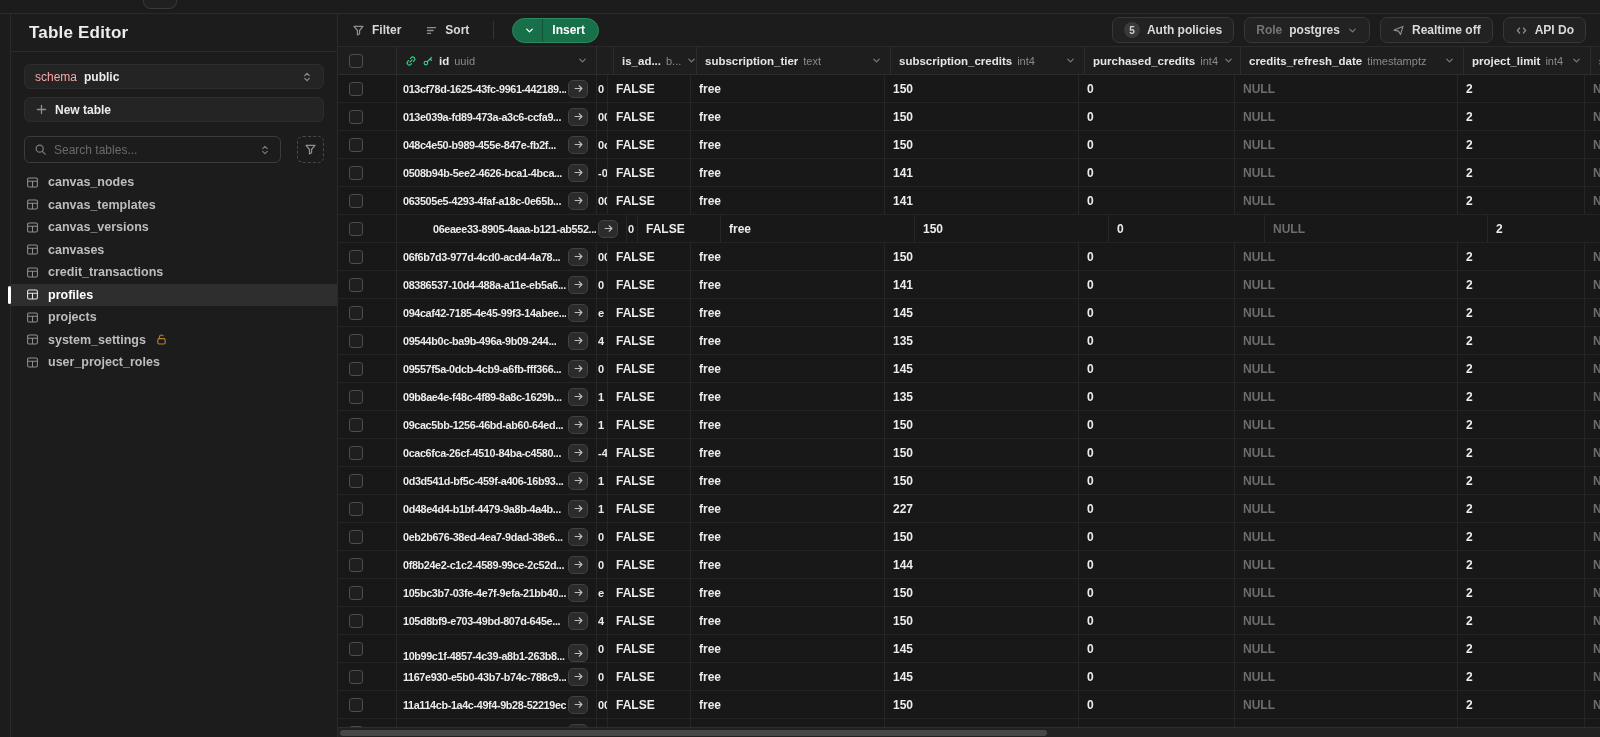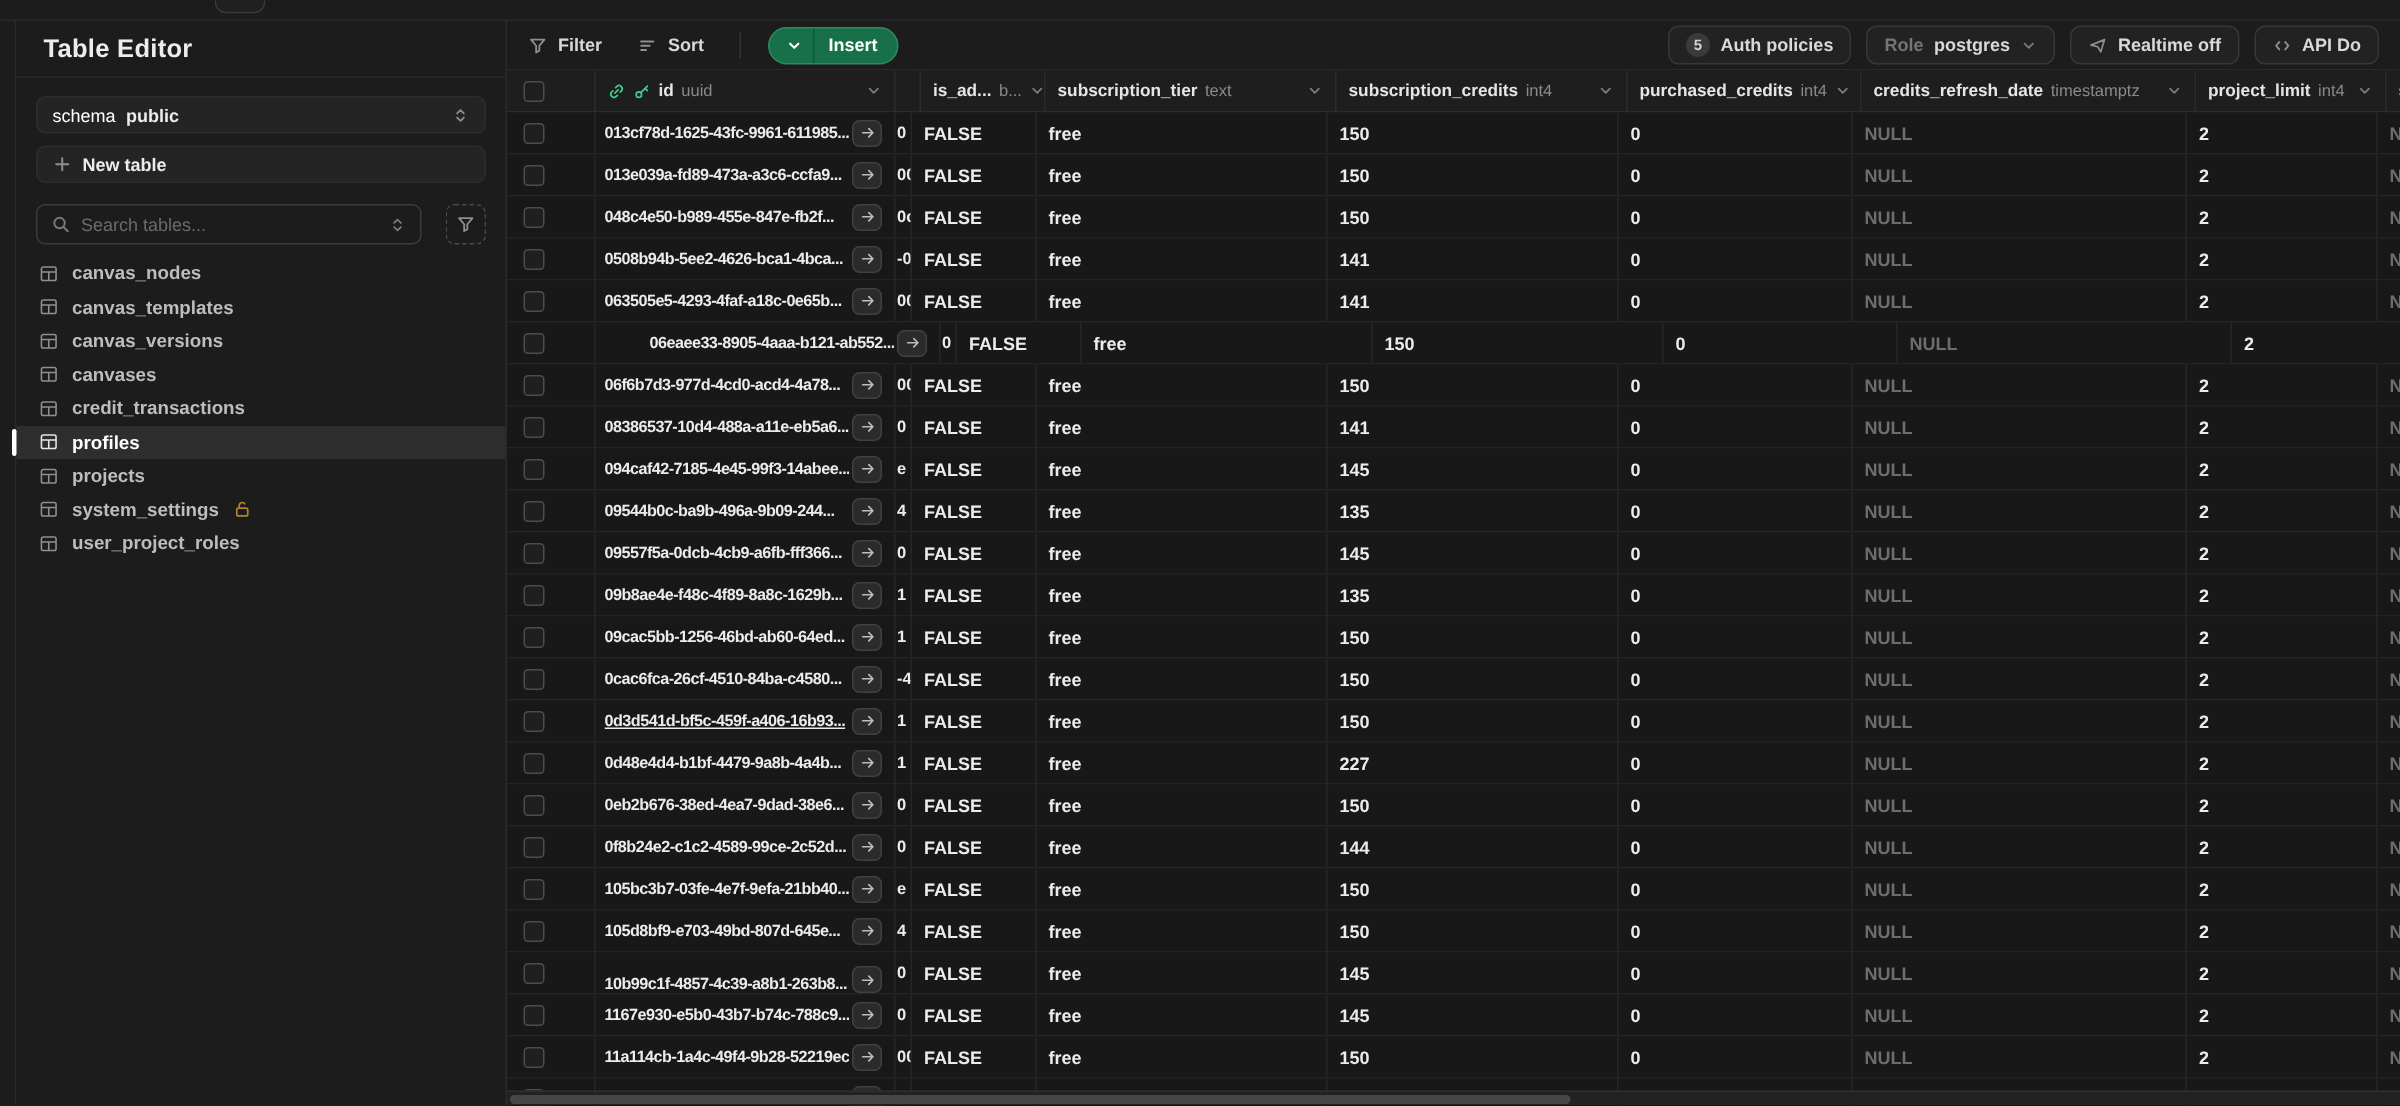--- a/index.html
+++ b/index.html
@@ -13,21 +13,21 @@
   .leftrail { position:absolute; left:0; top:14px; width:11px; height:723px; background:#1c1c1c; border-right:1px solid #2a2a2a; }
 
   
   .sidebar { position:absolute; left:11px; top:14px; width:327px; height:723px; background:#1c1c1c; border-right:1px solid #2a2a2a; }
   .sb-header { height:38px; display:flex; align-items:center; padding-left:18px; border-bottom:1px solid #2a2a2a; }
   .sb-title { font-size:17px; font-weight:700; color:#ededed; letter-spacing:.2px; }
   .sb-controls { padding:12px 13px 0 13px; }
   .ctl-pill { height:25px; background:#242424; border:1px solid #2d2d2d; border-radius:6px;
     display:flex; align-items:center; padding:0 10px; gap:7px; font-size:12px; }
   .ctl-pill + .ctl-pill { margin-top:8px; }
-  .muted { color:#ffffff; font-weight:400; }
+  .muted { color:#fca5a5; font-weight:400; }
   .strong { color:#ececec; font-weight:700; }
   .mla { margin-left:auto; }
   .search-row { margin-top:14px; display:flex; gap:16px; }
   .search-box { flex:1; height:27px; border:1px solid #3c3c3c; border-radius:6px; background:#1c1c1c;
     display:flex; align-items:center; padding:0 9px; gap:7px; }
   .search-box input { flex:1; background:transparent; border:none; outline:none; color:#cfcfcf;
     font-size:12px; font-family:"Liberation Sans",sans-serif; }
   .search-box input::placeholder { color:#6b6b6b; }
   .filter-sq { width:27px; height:27px; border:1px dashed #4a4a4a; border-radius:6px;
     display:grid; place-items:center; background:transparent; }
@@ -374,21 +374,21 @@
         <div class="hcell" style="width: 80px;">
           <span class="hname">su</span>
         </div>
       </div>
     <div class="gbody">
         <div class="grow">
           <div class="gcell cbcell" style="width: 59px;">
             <span class="cb"></span>
           </div>
           <div class="gcell" style="width: 200px; padding-left: 6px;">
-            <span class="uuid">013cf78d-1625-43fc-9961-611985...</span>
+            <span class="uuid">013cf78d-1625-43fc-9961-442189...</span>
             <span class="rowbtn">
               <span class="icon ">
                 <svg width="11" height="11" viewBox="0 0 16 16" fill="none" stroke="currentColor" stroke-width="1.6" stroke-linecap="round" stroke-linejoin="round">
                   <path d="M3 8h10M9 4l4 4-4 4"></path>
                 </svg>
               </span>
             </span>
           </div>
           <div class="gcell clipcell" style="width: 11px;">0</div>
           <div class="gcell" style="width: 83px;">FALSE</div>
@@ -695,21 +695,21 @@
           <div class="gcell" style="width: 194px;">150</div>
           <div class="gcell" style="width: 156px;">0</div>
           <div class="gcell null" style="width: 223px;">NULL</div>
           <div class="gcell" style="width: 127px;">2</div>
           <div class="gcell null" style="width: 80px;">NULL</div>
         </div>
         <div class="grow">
           <div class="gcell cbcell" style="width: 59px;">
             <span class="cb"></span>
           </div>
-          <div class="gcell" style="width: 200px; padding-left: 6px; text-decoration: underline;">
+          <div class="gcell" style="width: 200px; padding-left: 6px;">
             <span class="uuid">0d3d541d-bf5c-459f-a406-16b93...</span>
             <span class="rowbtn">
               <span class="icon ">
                 <svg width="11" height="11" viewBox="0 0 16 16" fill="none" stroke="currentColor" stroke-width="1.6" stroke-linecap="round" stroke-linejoin="round">
                   <path d="M3 8h10M9 4l4 4-4 4"></path>
                 </svg>
               </span>
             </span>
           </div>
           <div class="gcell clipcell" style="width: 11px;">1</div>

